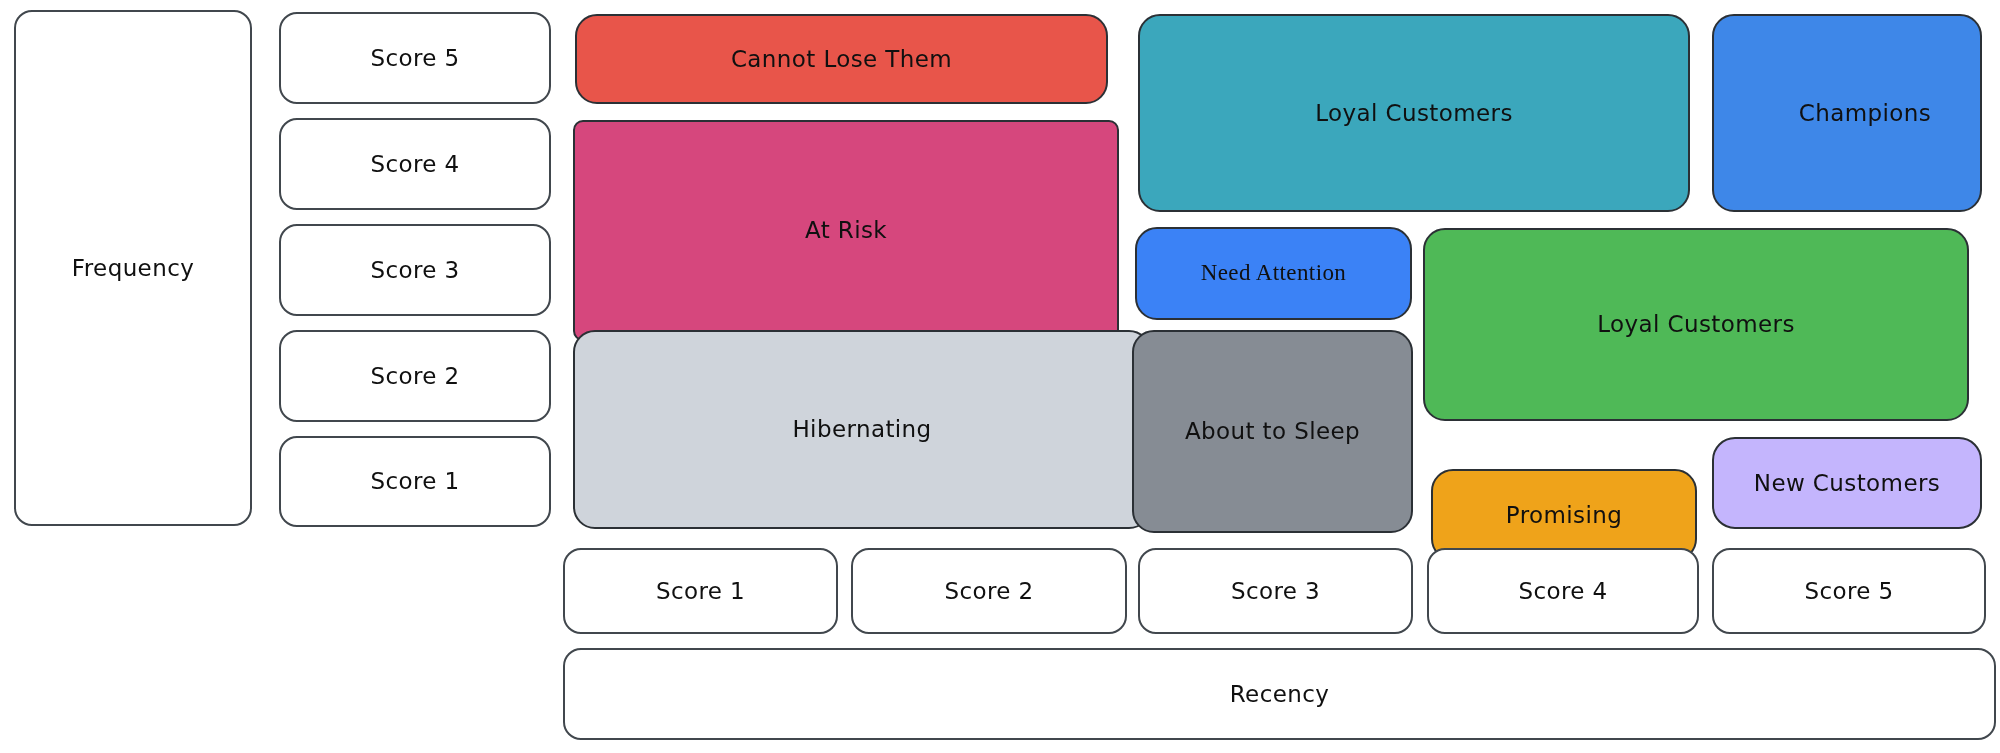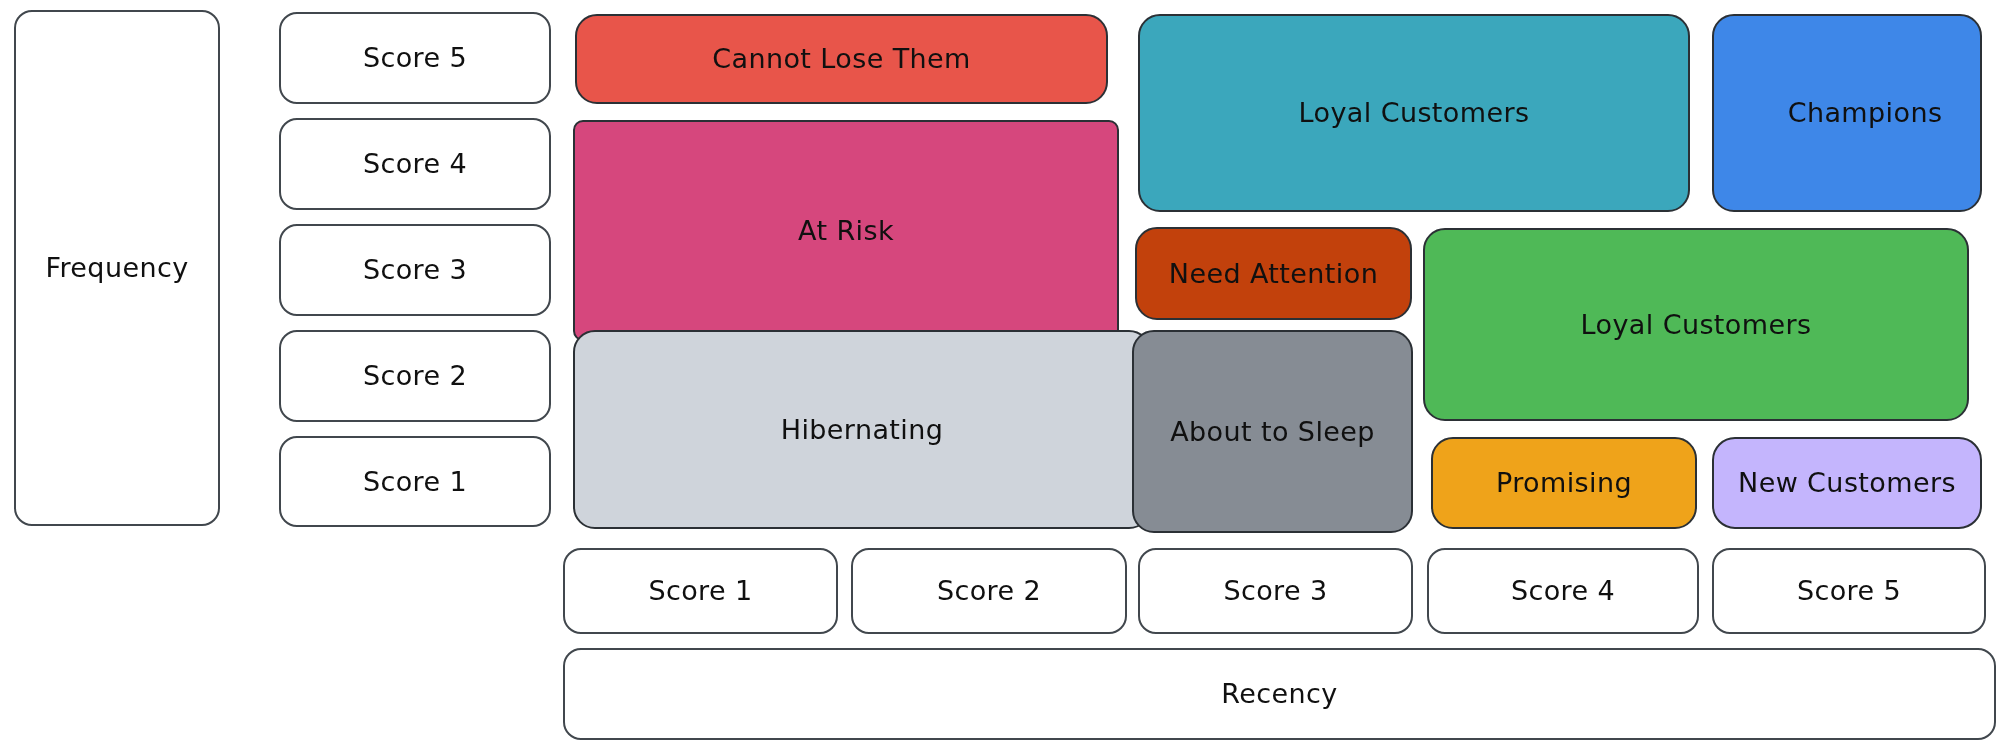--- a/index.html
+++ b/index.html
@@ -23,28 +23,28 @@
     box-sizing:border-box;
     text-align:center;
   }
   .wbox{ 
     background:#ffffff;
     border-width:2px;
     border-color:#41474d;
     border-radius:18px;
   }
   .label{
-    font-size:27px;
+    font-size:23px;
     letter-spacing:0.4px;
     line-height:1.15;
     padding:0 10px;
     white-space:nowrap;
   }
   
-  .frequency-box   {left:14px;  top:10px;  width:206px; height:516px;}
+  .frequency-box   {left:14px;  top:10px;  width:238px; height:516px;}
   .f-score-5       {left:279px; top:12px;  width:272px; height:92px;}
   .f-score-4       {left:279px; top:118px; width:272px; height:92px;}
   .f-score-3       {left:279px; top:224px; width:272px; height:92px;}
   .f-score-2       {left:279px; top:330px; width:272px; height:92px;}
   .f-score-1       {left:279px; top:436px; width:272px; height:91px;}
 
   .seg-cannot-lose {left:575px; top:14px;  width:533px; height:90px;}
   .seg-at-risk     {left:573px; top:120px; width:546px; height:221px;border-radius:10px;}
   .seg-hibernating {left:573px; top:330px; width:578px; height:199px;}
   .seg-loyal-top   {left:1138px;top:14px;  width:552px; height:198px;}
@@ -94,30 +94,30 @@
   </div>
   <div class="box seg-hibernating" style="background-color: rgb(207, 212, 219);">
     <span class="label">Hibernating</span>
   </div>
   <div class="box seg-loyal-top" style="background-color: rgb(59, 167, 188);">
     <span class="label">Loyal Customers</span>
   </div>
   <div class="box seg-champions" style="background-color: rgb(62, 135, 232); padding-left: 36px;">
     <span class="label">Champions</span>
   </div>
-  <div class="box seg-need-attn" style="background-color: #c2410c;">
+  <div class="box seg-need-attn" style="background-color: #3b82f6; font-family: Liberation Serif, serif;">
     <span class="label">Need Attention</span>
   </div>
   <div class="box seg-about-sleep" style="background-color: rgb(134, 140, 148); justify-content: center;">
     <span class="label">About to Sleep</span>
   </div>
   <div class="box seg-loyal-mid" style="background-color: rgb(79, 185, 87);">
     <span class="label">Loyal Customers</span>
   </div>
-  <div class="box seg-promising" style="background-color: rgb(239, 163, 26);">
+  <div class="box seg-promising" style="background-color: rgb(239, 163, 26); margin-top: 32px;">
     <span class="label">Promising</span>
   </div>
   <div class="box seg-new-cust" style="background-color: #c4b5fd; border-radius: 23px;">
     <span class="label">New Customers</span>
   </div>
 
   <div class="box wbox r-score-1">
     <span class="label">Score 1</span>
   </div>
   <div class="box wbox r-score-2">

